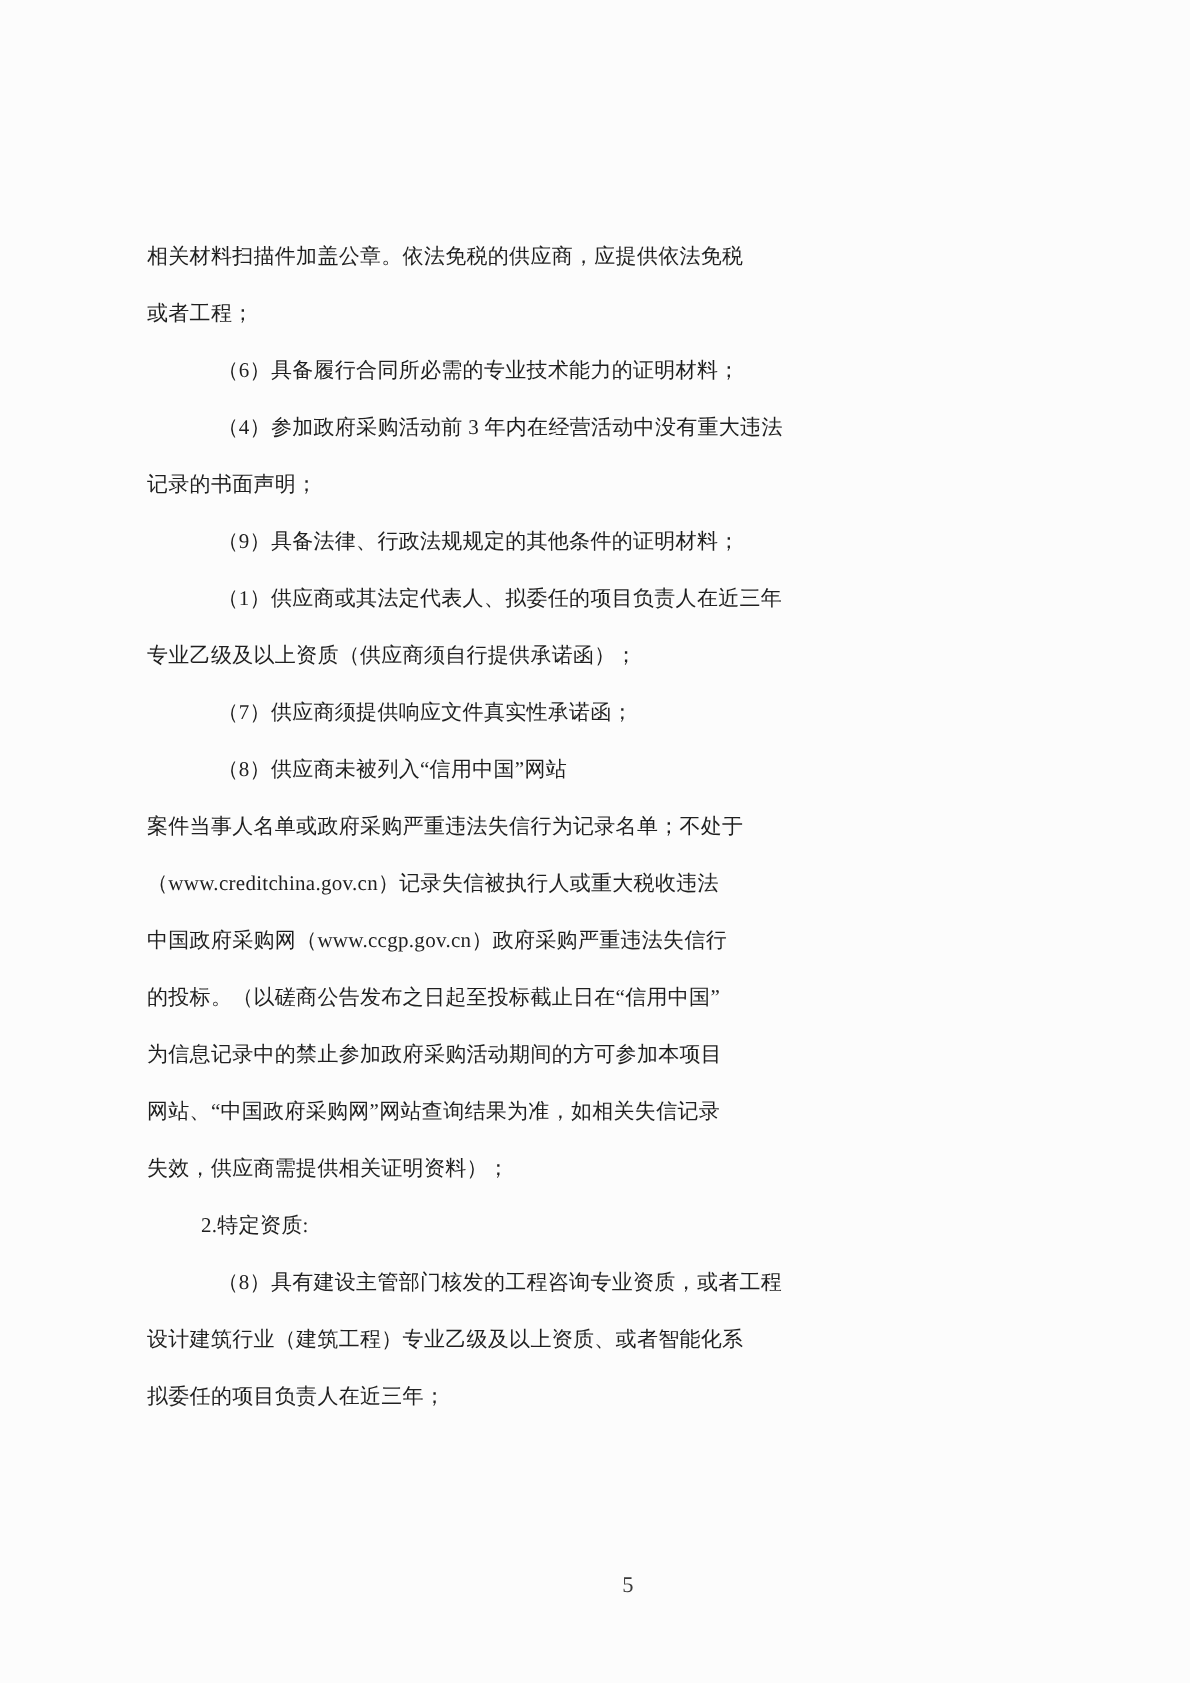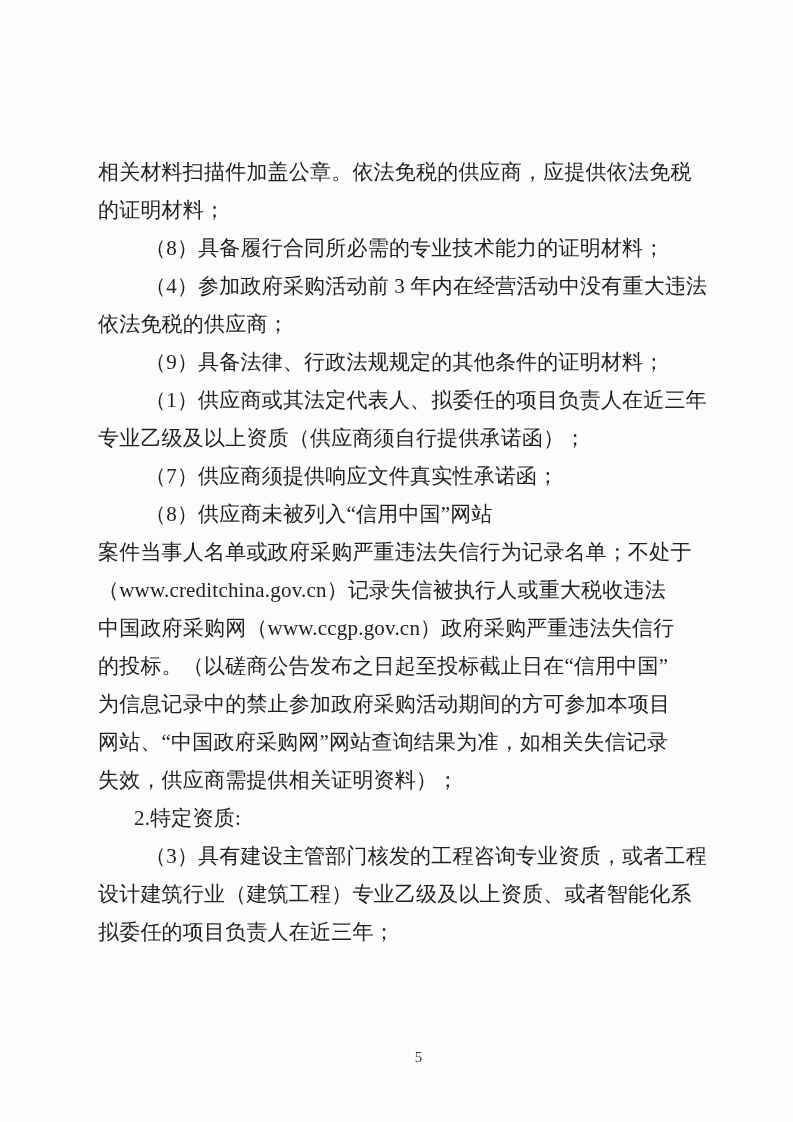--- a/index.html
+++ b/index.html
@@ -16,21 +16,21 @@
     color: #1f1f1f;
     overflow: hidden;
   }
   .content {
     position: absolute;
     left: 98px;
     top: 153px;
     width: 606px;
   }
   .line {
-    font-size: 21px;
+    font-size: 14px;
     line-height: 38px;
     letter-spacing: 0.2px;
     white-space: nowrap;
   }
   .line.indent {
     padding-left: 47px;
   }
   .line.indent-sm {
     padding-left: 36px;
   }
@@ -46,35 +46,35 @@
     line-height: 22px;
     color: #3a3a3a;
   }
 </style>
 </head>
 <body>
 
 <div class="page">
   <div class="content">
     <div class="line">相关材料扫描件加盖公章。依法免税的供应商，应提供依法免税</div>
-    <div class="line">的证明材料；</div>
-    <div class="line indent">（8）具备履行合同所必需的专业技术能力的证明材料；</div>
+    <div class="line">或者工程；</div>
+    <div class="line indent">（6）具备履行合同所必需的专业技术能力的证明材料；</div>
     <div class="line indent">（4）参加政府采购活动前 3 年内在经营活动中没有重大违法</div>
-    <div class="line">依法免税的供应商；</div>
+    <div class="line">记录的书面声明；</div>
     <div class="line indent">（9）具备法律、行政法规规定的其他条件的证明材料；</div>
     <div class="line indent">（1）供应商或其法定代表人、拟委任的项目负责人在近三年</div>
     <div class="line">专业乙级及以上资质（供应商须自行提供承诺函）；</div>
     <div class="line indent">（7）供应商须提供响应文件真实性承诺函；</div>
     <div class="line indent">（8）供应商未被列入“信用中国”网站</div>
     <div class="line">案件当事人名单或政府采购严重违法失信行为记录名单；不处于</div>
     <div class="line">（www.creditchina.gov.cn）记录失信被执行人或重大税收违法</div>
     <div class="line">中国政府采购网（www.ccgp.gov.cn）政府采购严重违法失信行</div>
     <div class="line">的投标。（以磋商公告发布之日起至投标截止日在“信用中国”</div>
     <div class="line">为信息记录中的禁止参加政府采购活动期间的方可参加本项目</div>
     <div class="line">网站、“中国政府采购网”网站查询结果为准，如相关失信记录</div>
     <div class="line">失效，供应商需提供相关证明资料）；</div>
     <div class="line indent-sm">2.特定资质:</div>
-    <div class="line indent">（3）具有建设主管部门核发的工程咨询专业资质，或者工程</div>
+    <div class="line indent">（8）具有建设主管部门核发的工程咨询专业资质，或者工程</div>
     <div class="line">设计建筑行业（建筑工程）专业乙级及以上资质、或者智能化系</div>
     <div class="line">拟委任的项目负责人在近三年；</div>
   </div>
   <div class="page-number">5</div>
 </div>
 
 </body></html>

